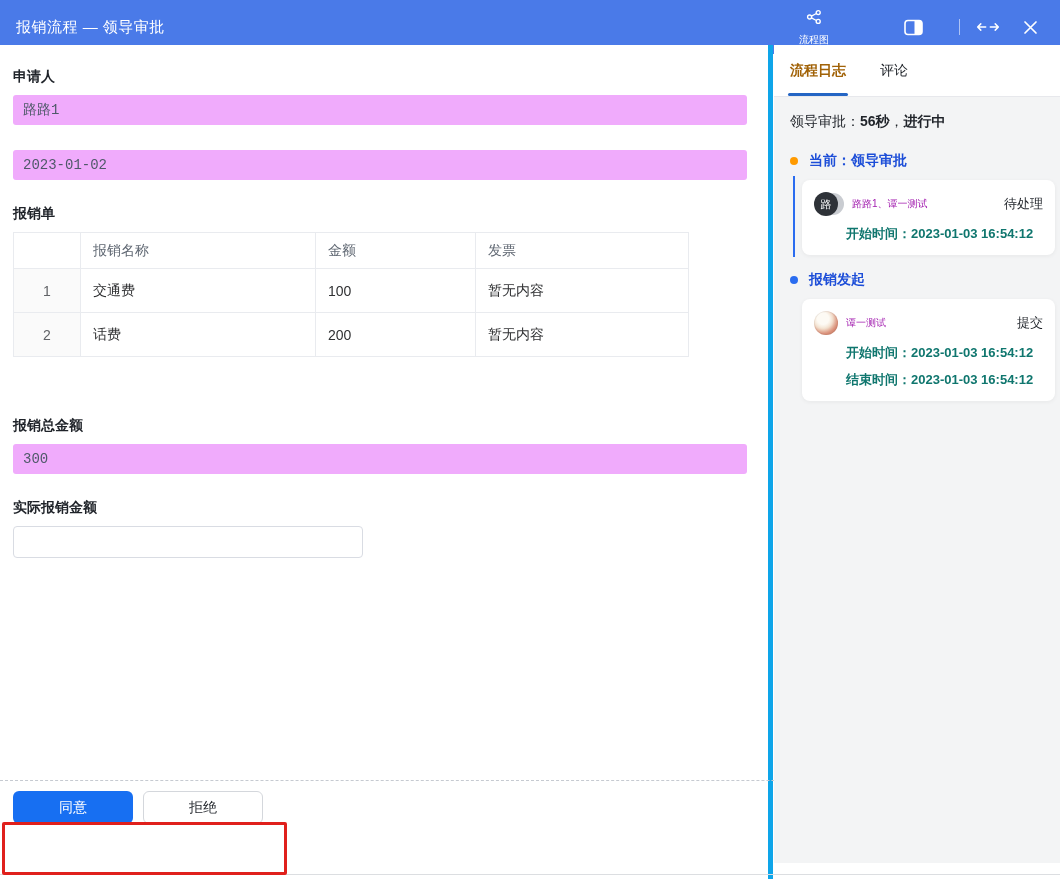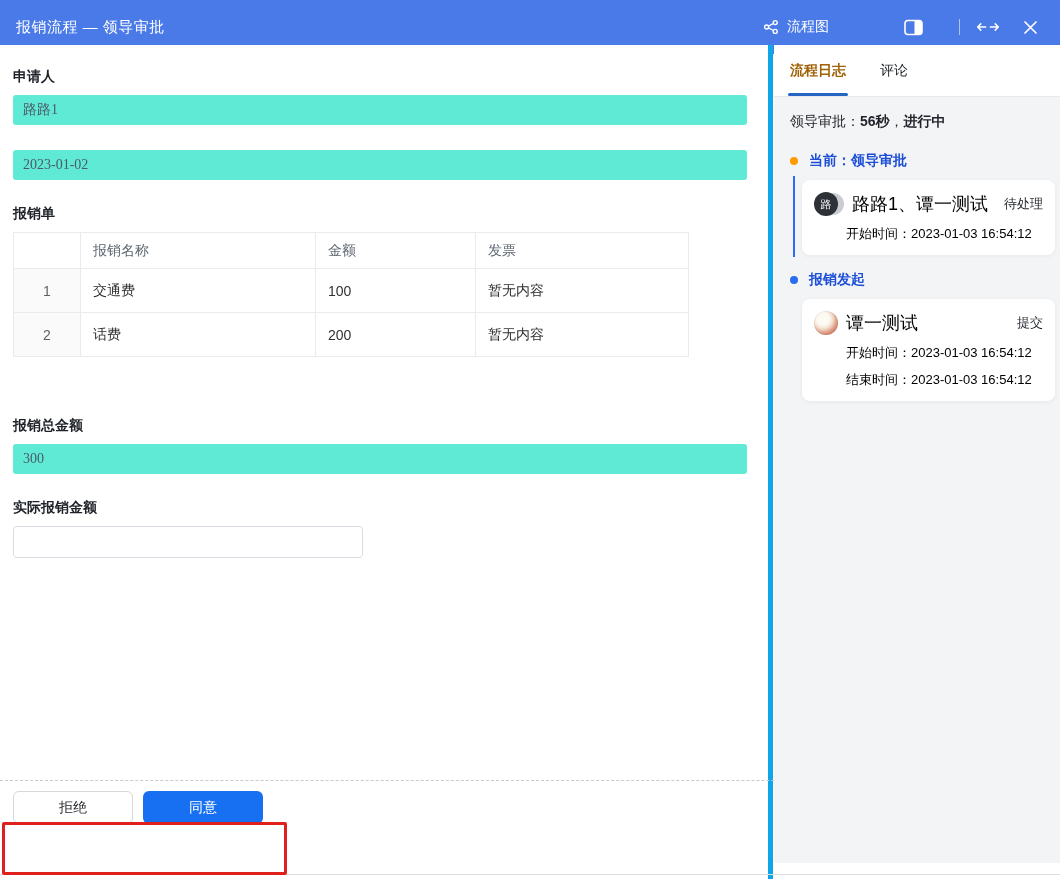--- a/index.html
+++ b/index.html
@@ -11,35 +11,35 @@
   .window { position:absolute; inset:0; }
 
   
   .header {
     position:absolute; left:0; top:0; right:0; height:54px; background:#4a7ae8;
     display:flex; align-items:center; justify-content:space-between; padding:0 18px 0 16px;
     color:#fff;
   }
   .header-title { font-size:15px; font-weight:500; letter-spacing:.5px; }
   .header-right { display:flex; align-items:center; }
-  .flowchart-btn { display:flex; align-items:center; gap:7px; cursor:pointer; font-size:14px; margin-right:72px; }
+  .flowchart-btn { display:flex; align-items:center; gap:7px; cursor:pointer; font-size:10px; margin-right:72px;flex-direction:column; }
   .hdr-icon { display:flex; align-items:center; justify-content:center; width:24px; height:24px; cursor:pointer; }
   .hdr-divider { width:1px; height:16px; background:rgba(255,255,255,.55); margin:0 16px; }
   .gap22 { margin-right:18px; }
 
   
   .main {
     position:absolute; left:0; top:45px; width:773px; bottom:0; background:#fff;
     border-right:5px solid #0ea5e9; padding:23px 21px 0 13px;
   }
   .field-label { font-weight:600; color:#1f2329; margin-bottom:9px; font-size:14px; }
   .ro-input {
-    width:100%; height:30px; background:#5eead4; border:none; border-radius:3px;
+    width:100%; height:30px; background:#f0abfc; border:none; border-radius:3px;
     color:#4e5969; font-size:14px; padding:0 10px; margin-bottom:25px; display:block;
-    font-family:Liberation Serif, serif;
+    font-family:Liberation Mono, monospace;
   }
   .edit-input {
     width:350px; height:32px; background:#fff; border:1px solid #d9dce3; border-radius:4px;
     color:#1f2329; font-size:14px; padding:0 10px; display:block; font-family:inherit; outline:none;
   }
   .gap-lg { margin-top:60px; }
 
   
   .exp-table { border-collapse:collapse; width:675px; table-layout:fixed; margin-top:3px; margin-bottom:0; }
   .exp-table th, .exp-table td { border:1px solid #e9ebef; font-weight:400; text-align:left; }
@@ -107,23 +107,23 @@
   }
   .avatar-front {
     position:absolute; left:0; top:0; width:24px; height:24px; border-radius:50%;
     background:#2e3238; color:#fff; font-size:11px; display:flex; align-items:center; justify-content:center;
   }
   .avatar-photo {
     width:24px; height:24px; border-radius:50%; flex:0 0 auto; margin-right:8px;
     background:radial-gradient(circle at 38% 32%, #fdfaf4 0 26%, #f4e4d2 45%, #e2a88d 68%, #b98a6e 100%);
     box-shadow:inset 0 0 0 1px rgba(0,0,0,.05), inset -3px -3px 4px rgba(190,60,50,.25);
   }
-  .card-names { flex:1; font-size:18px; color:#000000; white-space:nowrap; overflow:hidden; }
+  .card-names { flex:1; font-size:10px; color:#a21caf; white-space:nowrap; overflow:hidden; }
   .card-status { font-size:13px; color:#1f2329; flex:0 0 auto; }
-  .card-line { font-size:13px; color:#000000; margin-top:9px; padding-left:32px; white-space:nowrap; }
+  .card-line { font-size:13px; color:#0f766e; margin-top:9px; padding-left:32px; white-space:nowrap;font-weight:bold; }
   .card-line.orange { color:#ff9a00; font-weight:500; }
 </style>
 </head>
 <body>
 
 <div class="window">
 
   <div class="header">
     <div class="header-title">报销流程 — 领导审批</div>
     <div class="header-right">
@@ -198,22 +198,22 @@
 
     <div class="field-label gap-lg">报销总金额</div>
     <input class="ro-input" readonly="" value="300" style="">
 
     <div class="field-label">实际报销金额</div>
     <input class="edit-input" value="" style="">
   </div>
 
   <div class="footer-sep"></div>
   <div class="footer-actions">
+    <button class="btn btn-approve">同意</button>
     <button class="btn btn-reject">拒绝</button>
-    <button class="btn btn-approve">同意</button>
   </div>
   <div class="annotation-box"></div>
   <div class="bottom-line"></div>
 
   <div class="panel">
     <div class="tabbar">
       <div class="tab active">流程日志</div>
       <div class="tab">评论</div>
     </div>
     <div class="panel-body">

